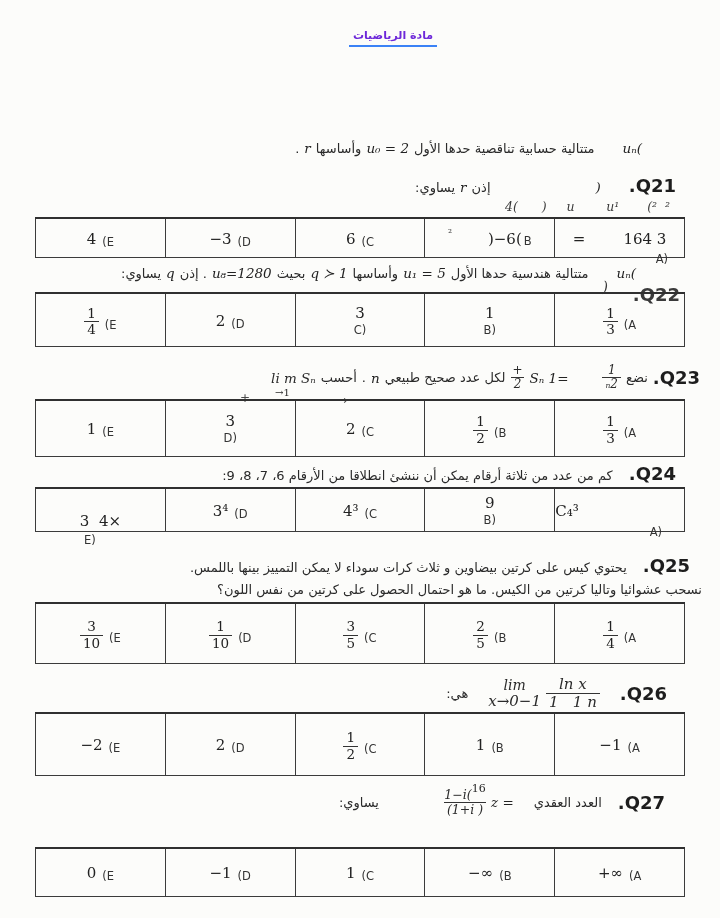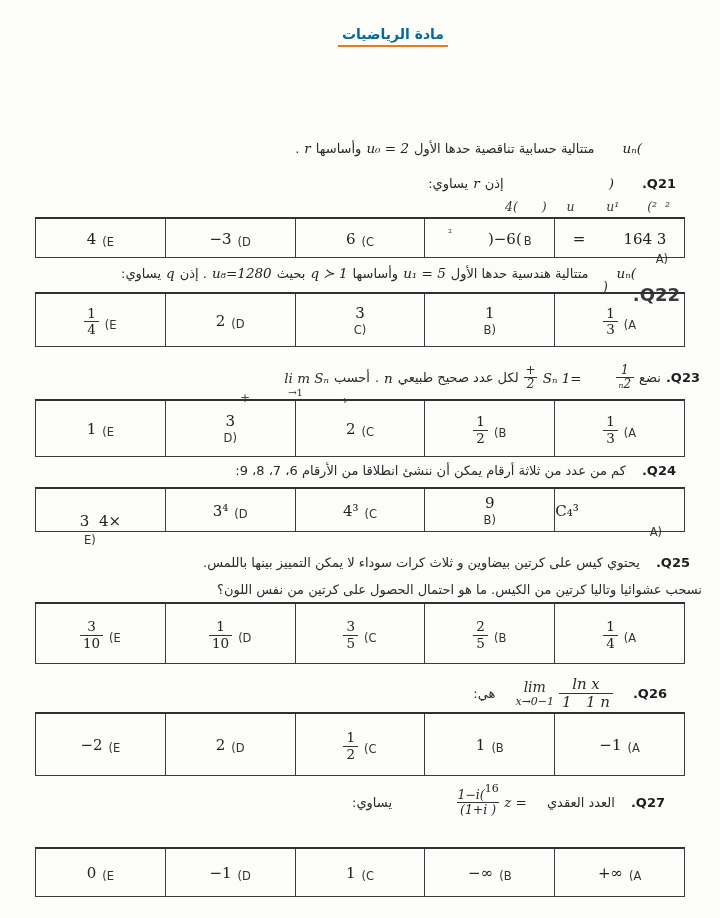--- a/index.html
+++ b/index.html
@@ -1,43 +1,43 @@
 <!DOCTYPE html>
 <html lang="ar"><head>
 <meta charset="utf-8">
 <style>
   html,body{margin:0;padding:0;background:#e9e9e7;}
   .page{position:relative;width:720px;height:918px;margin:0 auto;background:#fcfcfa;
         font-family:"DejaVu Sans",sans-serif;color:#262626;overflow:hidden;}
   
   .title-wrap{position:absolute;top:24px;left:0;right:0;text-align:center;}
-  .title{display:inline-block;transform:translateX(33px);font-weight:700;font-size:14px;
-         color:#0369a1;border-bottom:2px solid #f97316;padding:0 4px 3px 4px;}
+  .title{display:inline-block;transform:translateX(33px);font-weight:700;font-size:11px;
+         color:#6d28d9;border-bottom:2px solid #3b82f6;padding:0 4px 3px 4px;}
   
   .qrow{position:absolute;direction:rtl;display:flex;align-items:baseline;gap:5px;
         white-space:pre;font-size:13px;color:#2a2a2a;}
   .qrow.ctr{align-items:center;}
   .ar{unicode-bidi:isolate;}
   .m{font-family:"DejaVu Serif",serif;font-style:italic;direction:ltr;unicode-bidi:isolate;
      font-size:13.5px;color:#222;}
-  .qlab{font-weight:700;direction:ltr;unicode-bidi:isolate;font-size:13px;color:#1d1d1d;}
+  .qlab{font-weight:700;direction:ltr;unicode-bidi:isolate;font-size:18px;color:#1d1d1d;}
   .sp6{width:6px}.sp10{width:10px}.sp18{width:18px}.sp24{width:24px}
   .sp55{width:55px}.sp95{width:95px}
   
   .ifrac{display:inline-flex;flex-direction:column;align-items:center;direction:ltr;
          font-family:"DejaVu Serif",serif;font-size:12px;line-height:1.1;font-style:italic;}
   .ifrac .fd{border-top:1.2px solid #333;padding:0 3px;}
   .ifrac .fn{padding:0 2px;}
   .fnrow{display:inline-flex;align-items:flex-start;}
   .suptiny{font-size:11px;transform:translateY(-5px);font-style:normal;}
   
   .limg{display:inline-flex;flex-direction:column;align-items:center;direction:ltr;
         font-family:"DejaVu Serif",serif;font-style:italic;line-height:1;}
   .limg .limword{font-size:14px;}
-  .limg .limsub{font-size:11px;margin-top:2px;}
+  .limg .limsub{font-size:15px;margin-top:2px;}
   .limg23{position:relative;direction:ltr;unicode-bidi:isolate;
           font-family:"DejaVu Serif",serif;font-style:italic;font-size:13.5px;}
   .limg23 .sub{position:absolute;left:4px;bottom:-12px;font-size:10px;font-style:normal;}
   
   .overlay{position:absolute;direction:ltr;white-space:pre;
            font-family:"DejaVu Serif",serif;font-style:italic;font-size:12.5px;color:#3a3a3a;}
   .mark{position:absolute;font-size:12px;color:#4a4a4a;}
   
   .opts{position:absolute;left:35px;width:650px;border-collapse:collapse;table-layout:fixed;
         direction:rtl;background:transparent;}

